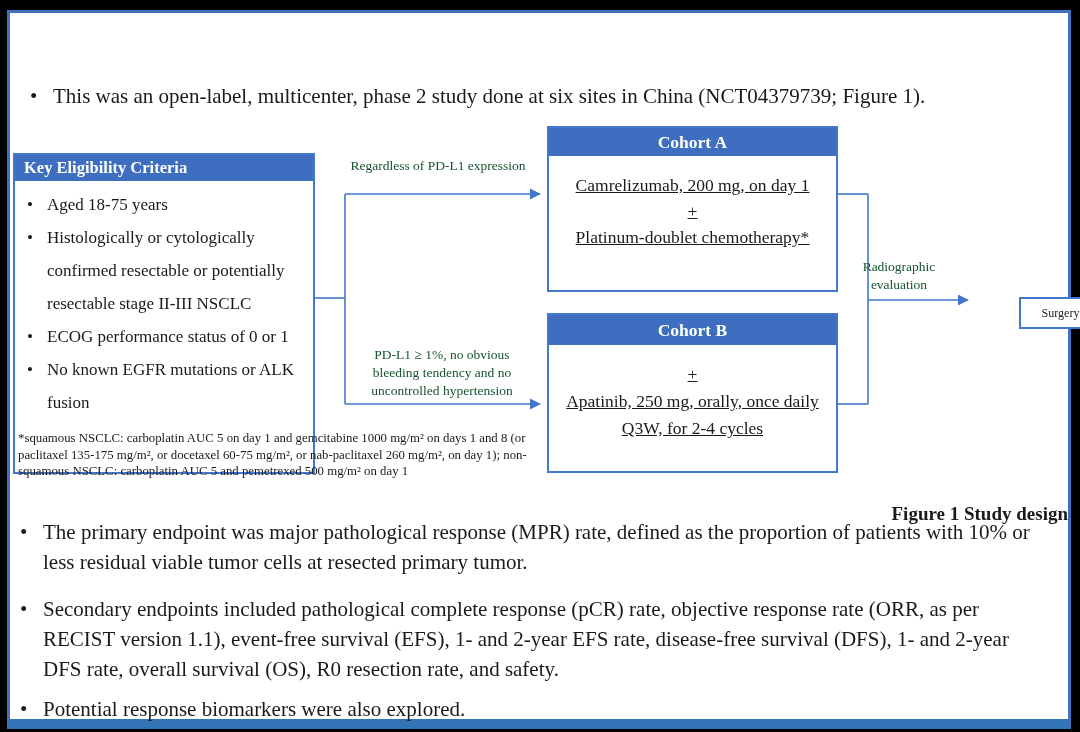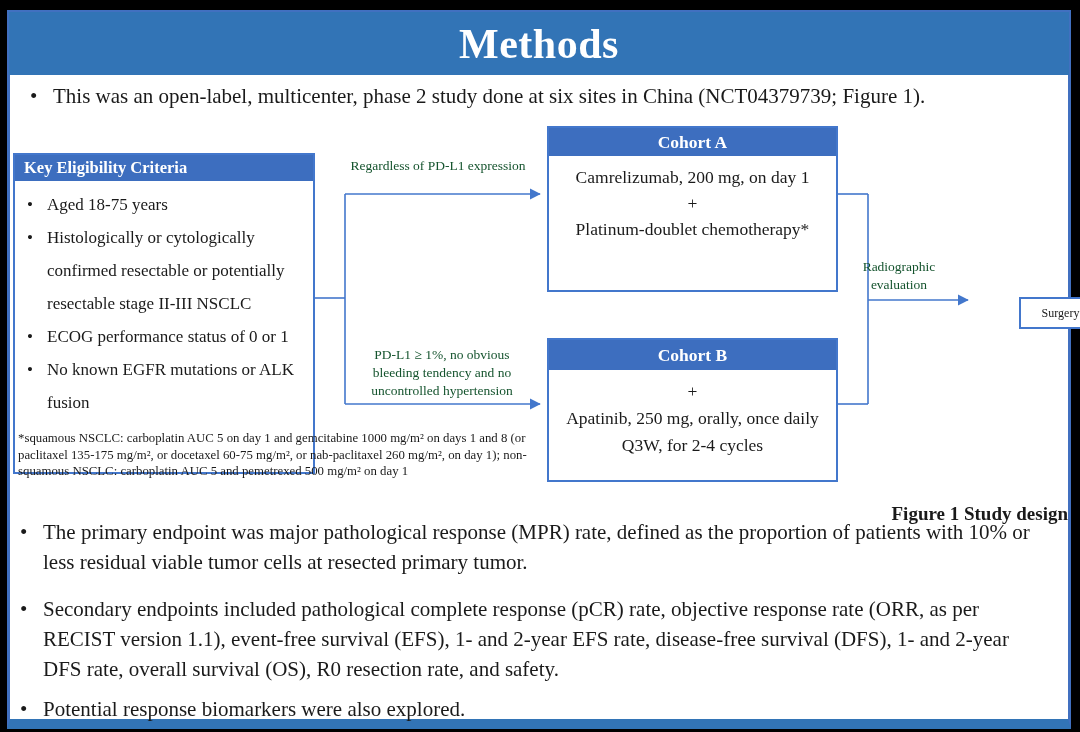--- a/index.html
+++ b/index.html
@@ -37,25 +37,25 @@
   .elig { left:3px; top:140px; width:302px; height:321px; }
   .elig .dbox-header { height:26px; font-size:16.5px; padding-left:9px; }
   .elig-body { padding:7px 6px 0 6px; }
   .elig-item { position:relative; padding-left:26px; font-size:17px; line-height:33px; }
   .elig-item .bullet-dot { left:6px; }
 
   .cohort { left:537px; width:291px; text-align:center; }
   .cohort .dbox-header { justify-content:center; font-size:17.5px; }
   .cohort-a { top:113px; height:166px; }
   .cohort-a .dbox-header { height:28px; }
-  .cohort-b { top:325px; height:144px; }
+  .cohort-b { top:300px; height:160px; }
   .cohort-b .dbox-header { height:30px; }
   .cohort-line { font-size:17.5px; line-height:26px; }
   .cohort-b .cohort-line { line-height:27px; }
-  .cohort-body { padding-top:8px; }
+  .cohort-body { padding-top:16px;text-decoration:underline; }
 
   .surgery-box { left:965px; top:284px; width:83px; height:32px;
                  display:flex; align-items:center; justify-content:center; font-size:12px;margin-left:44px; }
 
   .flow-label { position:absolute; text-align:center; font-size:13.5px; line-height:18px; color:#14532d; }
   .label-a { left:338px; top:144px; width:180px; }
   .label-b { left:342px; top:333px; width:180px; }
   .label-radio { left:834px; top:245px; width:110px; }
 
   .footnote { position:absolute; left:8px; top:417px; width:534px;
@@ -67,23 +67,20 @@
   .bullets .b1 { margin-bottom:17px; }
   .bullets .b2 { margin-bottom:10px; }
 
   svg.connectors { position:absolute; left:0; top:0; pointer-events:none; }
 </style>
 </head>
 <body>
 
 <div class="slide">
 
-  <div class="header-bar">
-    <span class="title">Methods</span>
-  </div>
 
   <div class="intro bullet-item">
     <span class="bullet-dot">•</span>
     <span>This was an open-label, multicenter, phase 2 study done at six sites in China (NCT04379739; Figure 1).</span>
   </div>
 
   <svg class="connectors" width="1058" height="706" viewBox="0 0 1058 706">
     <defs>
       <marker id="arrow" markerWidth="8" markerHeight="8" refX="6.5" refY="3.5" orient="auto">
         <path d="M0,0 L7,3.5 L0,7 Z" fill="#4377cc"></path>

